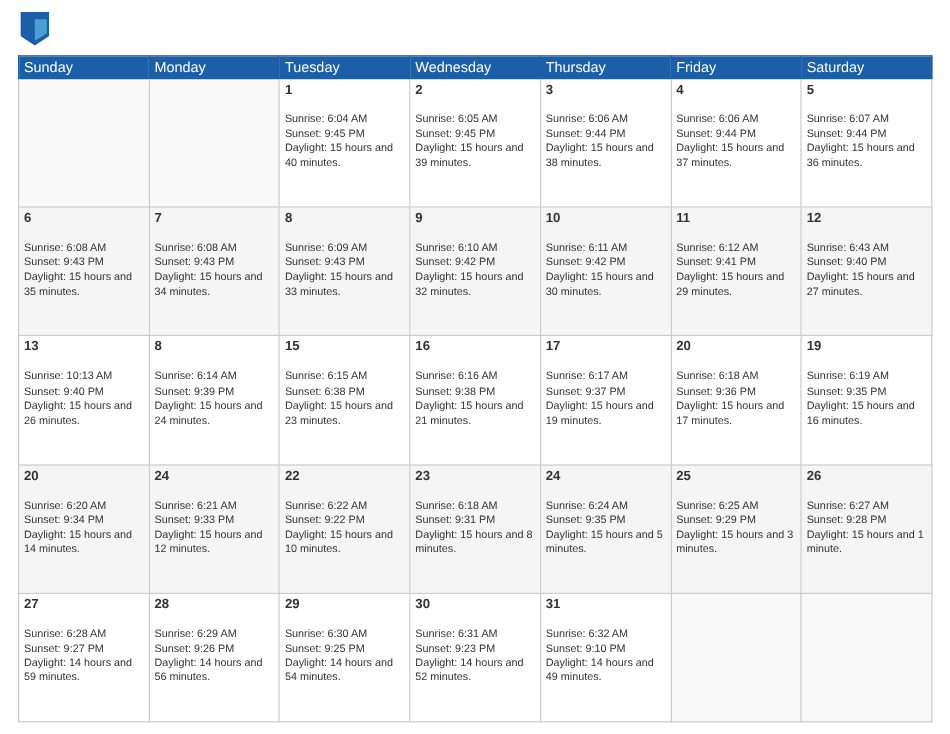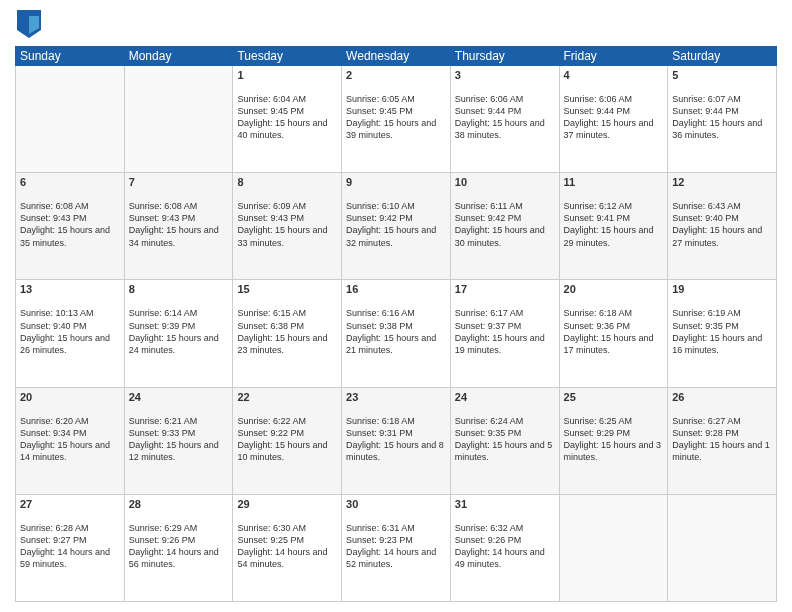--- a/index.html
+++ b/index.html
@@ -360,21 +360,21 @@
           <td>
             <span class="day-num">30</span>
             <div class="day-info">Sunrise: 6:31 AM
 Sunset: 9:23 PM
 Daylight: 14 hours
 and 52 minutes.</div>
           </td>
           <td>
             <span class="day-num">31</span>
             <div class="day-info">Sunrise: 6:32 AM
-Sunset: 9:26 PM
+Sunset: 9:10 PM
 Daylight: 14 hours
 and 49 minutes.</div>
           </td>
           <td class="empty"></td>
           <td class="empty"></td>
         </tr>
       </tbody>
   </table>
 </div>
 

